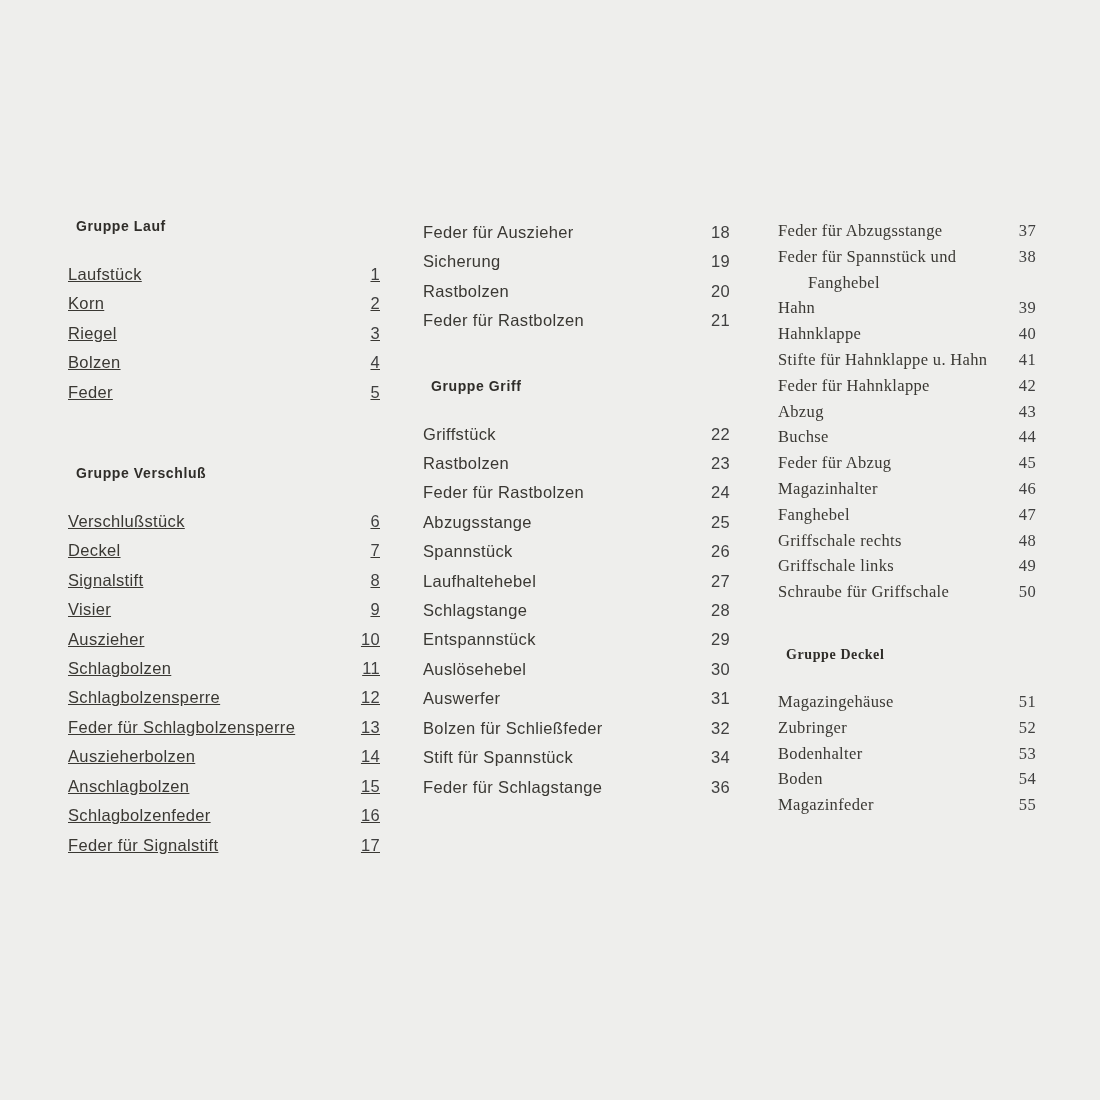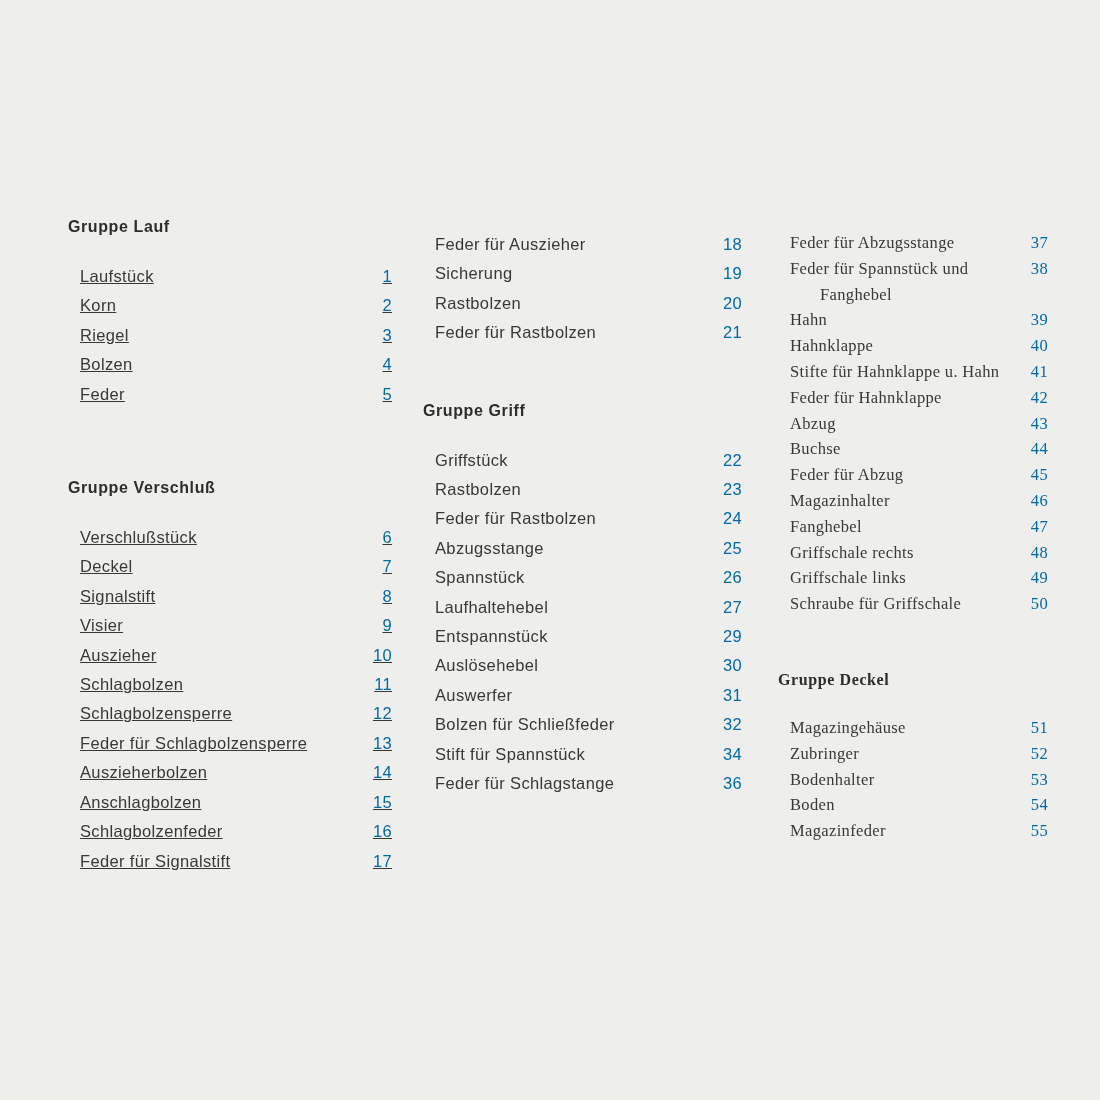--- a/index.html
+++ b/index.html
@@ -31,27 +31,27 @@
   }
   .col-1 { width: 355px; }
   .col-2 { width: 355px; }
   .col-3 { width: 262px; font-family: Liberation Serif, serif; }
 
   .group {
     margin-bottom: 0;
   }
   .group-title {
     font-weight: bold;
-    font-size: 16px;
+    font-size: 14px;
     letter-spacing: 0.6px;
     color: #2f2d29;
-    margin: 0 0 26px 0;
+    margin: 0 0 26px 8px;
   }
   .entries {
-    margin: 12px;
+    margin: 0;
     padding: 0;
     list-style: none;
   }
   .entry {
     display: flex;
     align-items: baseline;
     font-size: 16.5px;
     line-height: 29.4px;
     letter-spacing: 0.35px;
     color: #3a3833;
@@ -59,21 +59,21 @@
   }
   .entry .label {
     flex: 1 1 auto;
     padding-right: 10px;
   }
   .entry .num {
     flex: 0 0 auto;
     text-align: right;
     min-width: 22px;
     font-size: 16.5px;
-    color: #0369a1;
+    color: #404040;
   }
   
   .col-1 .entry .num { width: 30px; }
   .col-2 .entry .num { width: 30px; }
   .col-3 .entry .num { width: 30px; }
 
   .col-1 .entries { width: 312px; text-decoration: underline; }
   .col-2 .entries { width: 307px; }
   .col-3 .entries { width: 258px; }
 
@@ -228,20 +228,24 @@
           </li>
           <li class="entry">
             <span class="label">Spannstück</span>
             <span class="num">26</span>
           </li>
           <li class="entry">
             <span class="label">Laufhaltehebel</span>
             <span class="num">27</span>
           </li>
           <li class="entry">
+            <span class="label">Schlagstange</span>
+            <span class="num">28</span>
+          </li>
+          <li class="entry">
             <span class="label">Entspannstück</span>
             <span class="num">29</span>
           </li>
           <li class="entry">
             <span class="label">Auslösehebel</span>
             <span class="num">30</span>
           </li>
           <li class="entry">
             <span class="label">Auswerfer</span>
             <span class="num">31</span>

